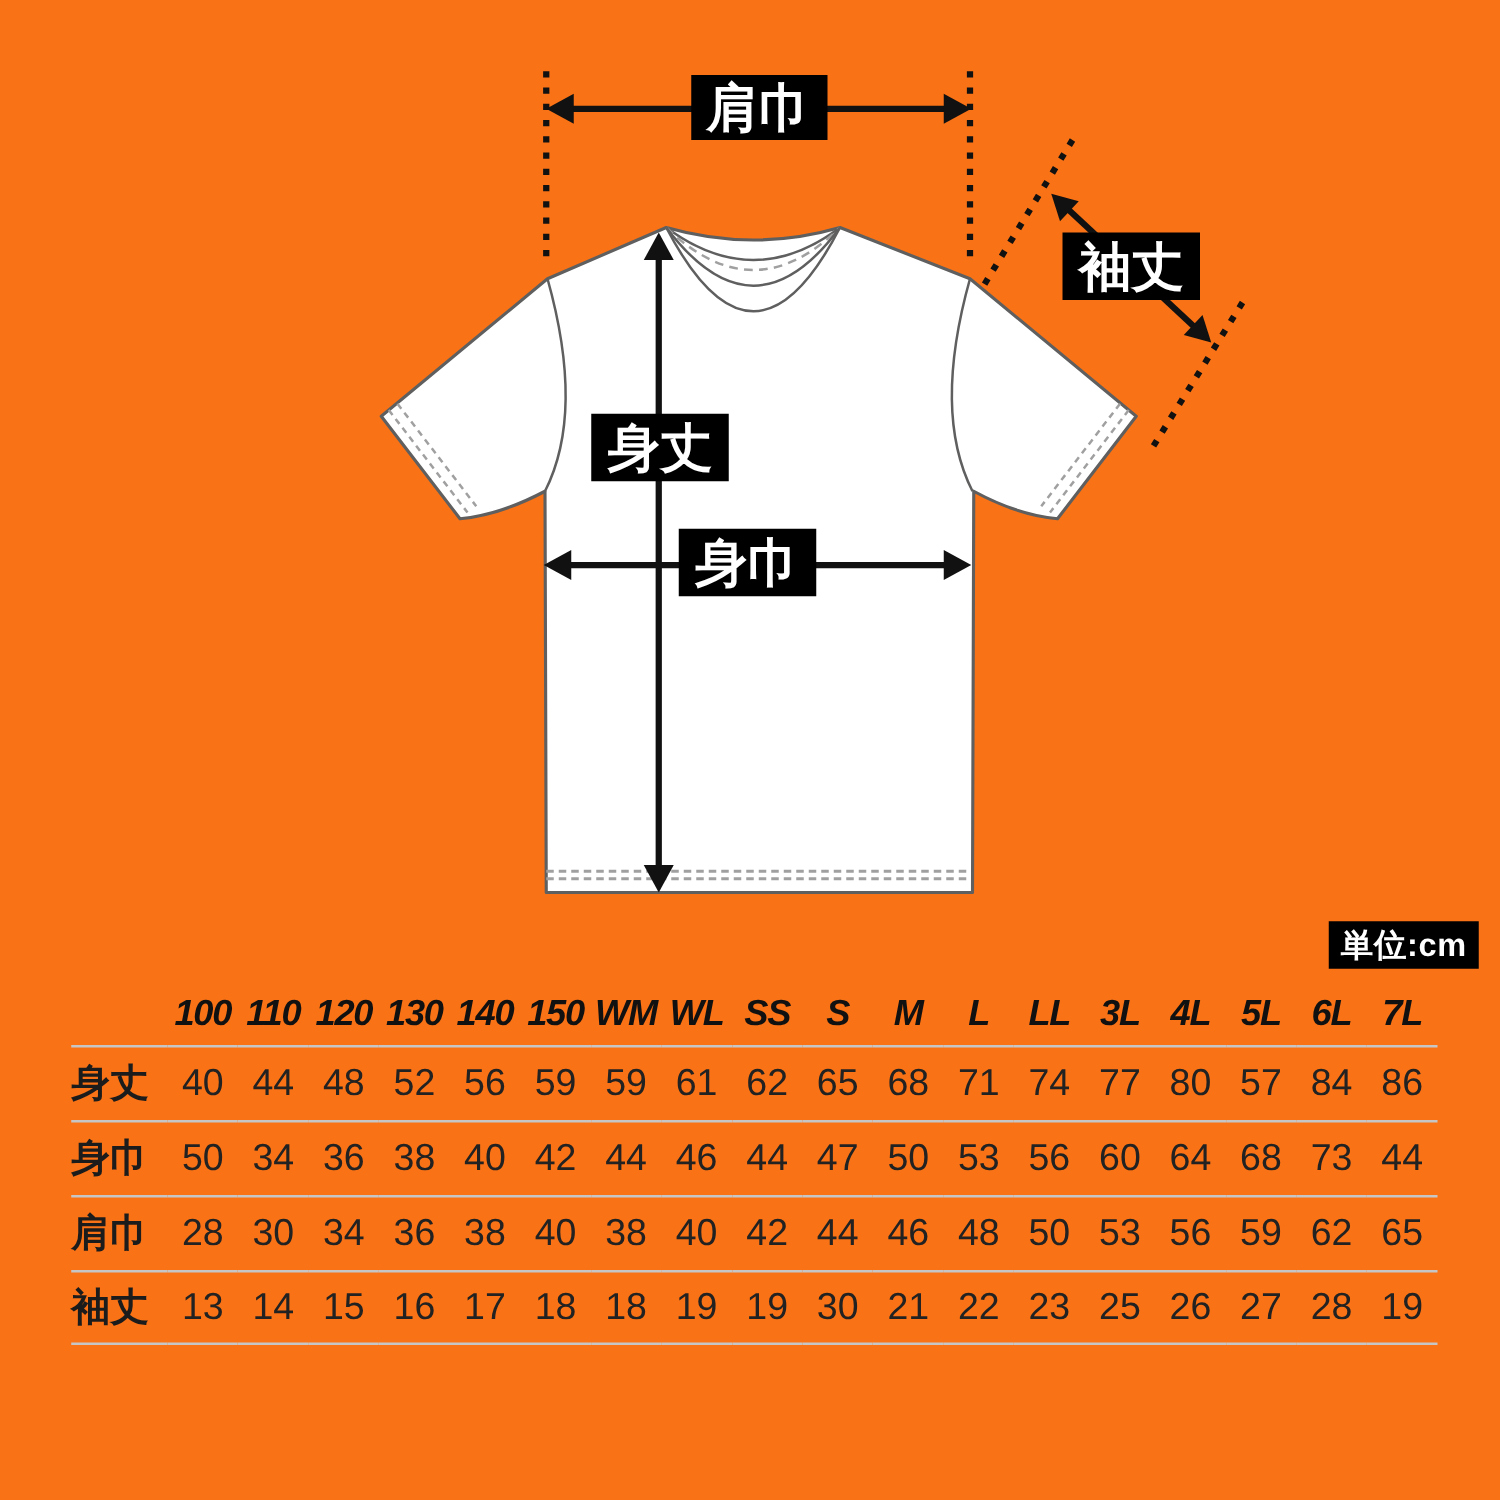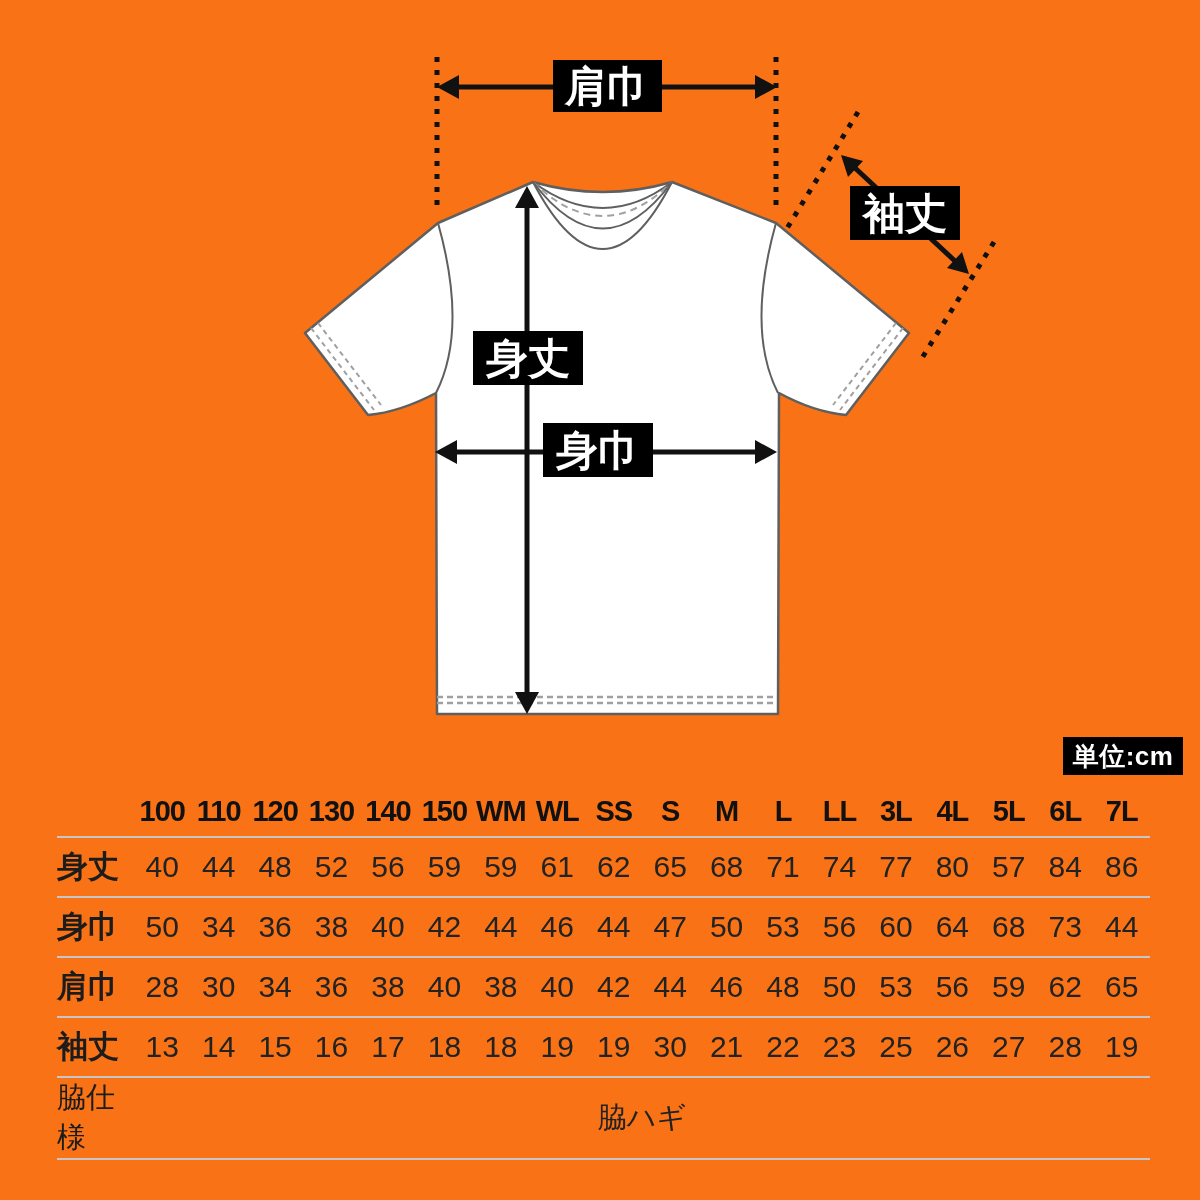--- a/index.html
+++ b/index.html
@@ -16,21 +16,21 @@
   .unit-badge {
     position:absolute; left:1020px; top:737px; width:120px; height:38px;
     background:#000; color:#fff; font-size:26px; font-weight:bold;
     display:flex; align-items:center; justify-content:center; letter-spacing:0.5px;margin-left:43px;
   }
   table.size-table {
     position:absolute; left:57px; top:786px; width:1093px;
     border-collapse:collapse; table-layout:fixed;
   }
   table.size-table col.label-col { width:77px; }
-  table.size-table thead tr { height:51px; }
+  table.size-table thead tr { height:51px;font-style:italic; }
   table.size-table tbody tr { height:60px; border-top:2px solid #c6c6c6; }
   table.size-table tbody tr:last-child { height:58px; border-bottom:2px solid #c6c6c6; }
   table.size-table th, table.size-table td { padding:0; vertical-align:middle; }
   table.size-table thead th {
     font-size:29px; font-weight:bold; text-align:center; letter-spacing:-1px; color:#111;
   }
   table.size-table tbody th {
     font-size:31px; font-weight:bold; text-align:left; color:#1c1c1c;
   }
   table.size-table tbody td {
@@ -221,20 +221,16 @@
           <td>30</td>
           <td>21</td>
           <td>22</td>
           <td>23</td>
           <td>25</td>
           <td>26</td>
           <td>27</td>
           <td>28</td>
           <td>19</td>
         </tr>
-        <tr class="spec-row">
-          <th>脇仕様</th>
-          <td colspan="18">脇ハギ</td>
-        </tr>
       </tbody>
   </table>
 
 </div>
 
 </body></html>

